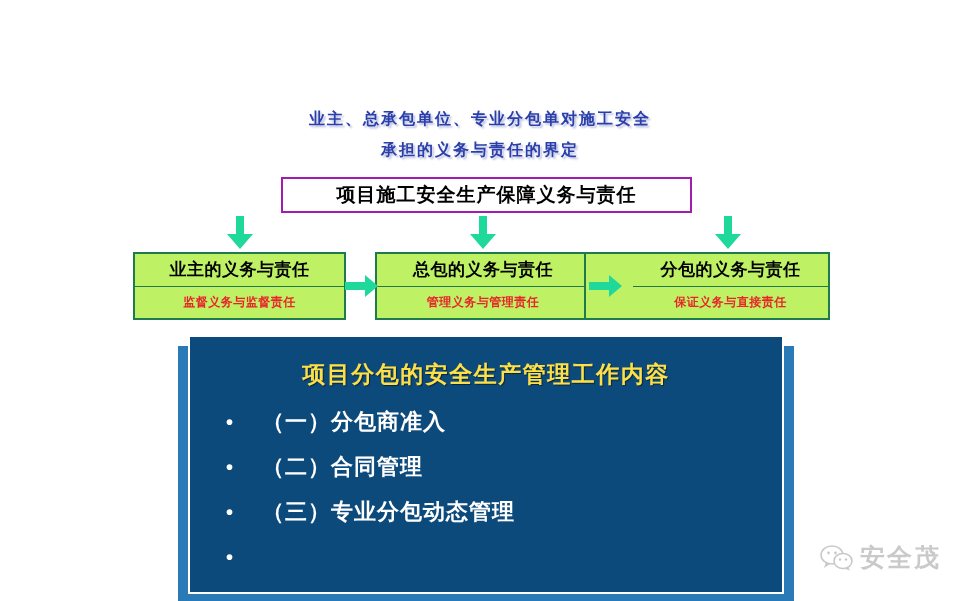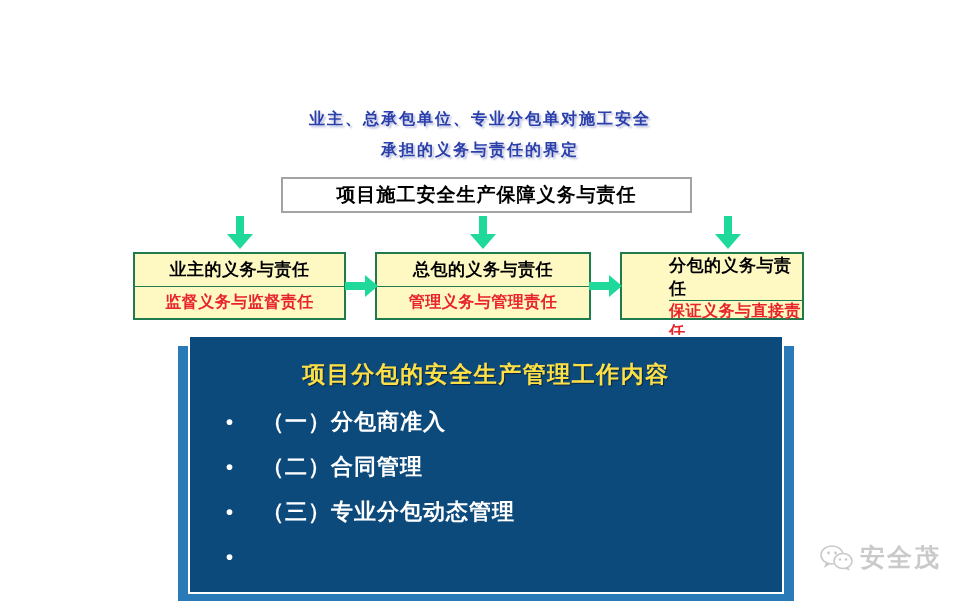--- a/index.html
+++ b/index.html
@@ -29,42 +29,42 @@
     text-shadow:2px 2px 2px rgba(90,100,180,.4);
     white-space:nowrap;
   }
   .subtitle-blue .l2{display:block;}
 
   
   .flow{position:absolute;left:0;top:0;width:960px;height:330px;}
 
   .box-top{
     position:absolute;left:281px;top:177px;width:411px;height:36px;
-    border:2px solid #a3a3a3;background:#fff;
+    border:2px solid #a21caf;background:#fff;
     display:flex;align-items:center;justify-content:center;
     color:#000;font-size:19px;font-weight:bold;letter-spacing:1px;
     box-sizing:border-box;
   }
 
   .box2{
     position:absolute;top:252px;height:68px;
-    border:2px solid #1f7a4d;background:#fef9c3;box-sizing:border-box;
+    border:2px solid #1f7a4d;background:#bef264;box-sizing:border-box;
     display:flex;flex-direction:column;
   }
   .box2.b1{left:133px;width:213px;}
   .box2.b2{left:375px;width:216px;}
-  .box2.b3{left:620px;width:184px;padding-left:47px;}
+  .box2.b3{left:584px;width:246px;padding-left:47px;}
   .box2 .row-top{
     flex:1;display:flex;align-items:center;justify-content:center;
     color:#000;font-size:17px;font-weight:bold;letter-spacing:.5px;
     border-bottom:1.5px solid #1f7a4d;
   }
   .box2 .row-bot{
     flex:1;display:flex;align-items:center;justify-content:center;
-    color:#e8232a;font-size:16px;font-weight:bold;letter-spacing:.5px;
+    color:#e8232a;font-size:12px;font-weight:bold;letter-spacing:.5px;
   }
 
   
   .arrow-down{position:absolute;width:28px;height:34px;}
   .arrow-right{position:absolute;width:34px;height:24px;}
 
   
   .panel-accent{
     position:absolute;left:178px;top:346px;width:616px;height:255px;
     background:#2b7ab8;

